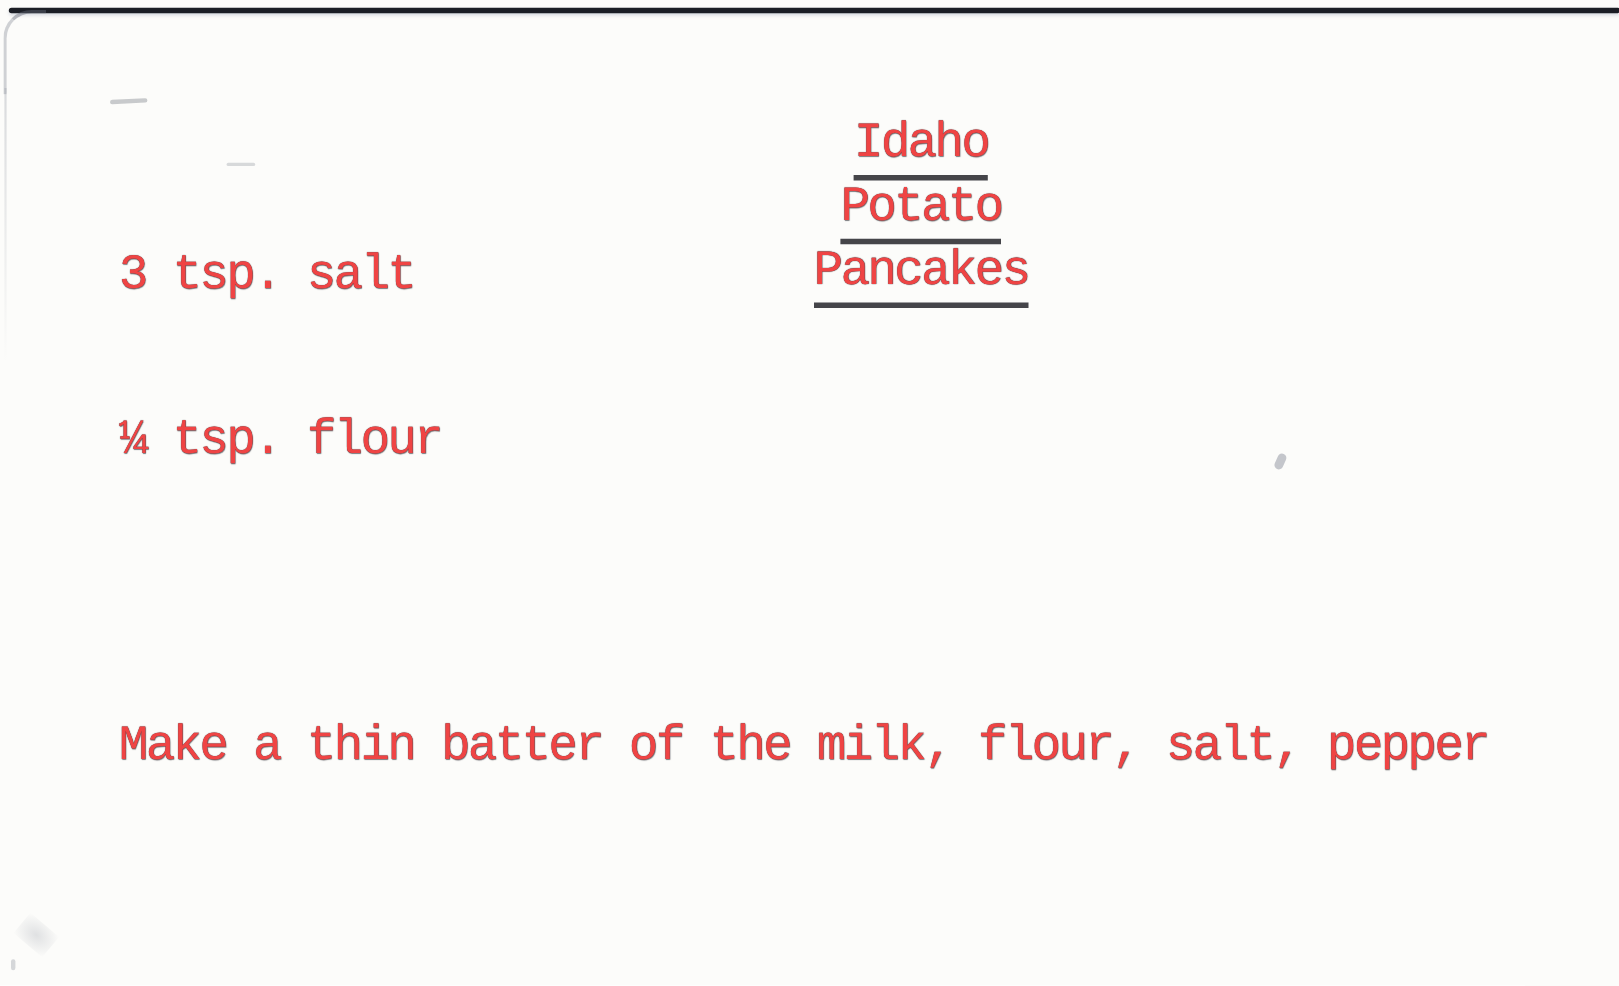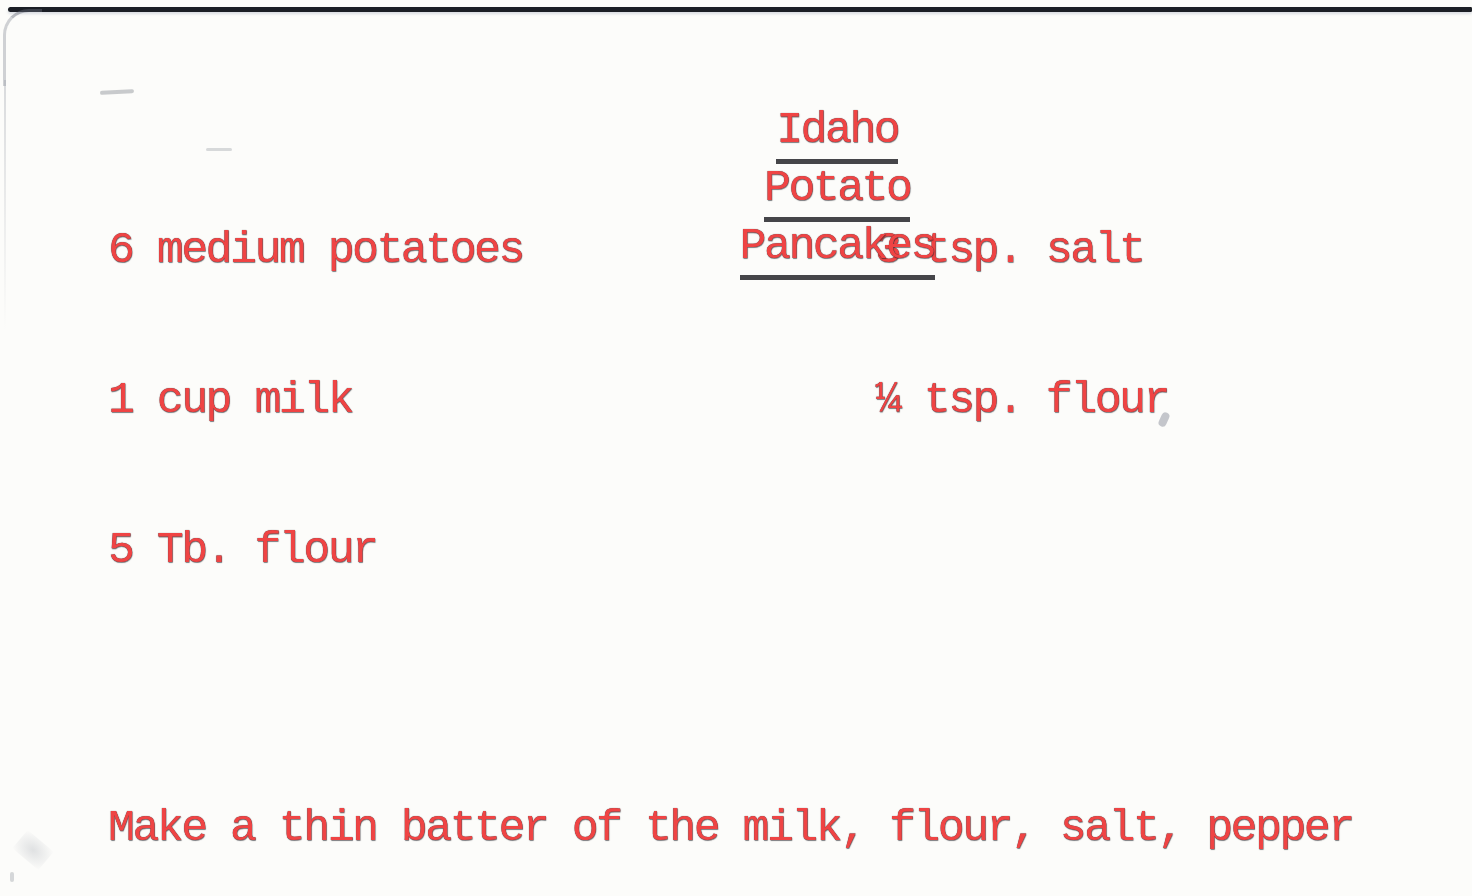--- a/index.html
+++ b/index.html
@@ -114,25 +114,20 @@
   <div class="content">
 
     <div class="title-row typed">
       <span class="title-word">Idaho</span>
       <span class="title-word">Potato</span>
       <span class="title-word">Pancakes</span>
     </div>
 
     <div class="ingredients typed">
       <div class="ing-col">
-        <div class="ing-item">6 medium potatoes</div>
-        <div class="ing-item">1 cup milk</div>
-        <div class="ing-item">5 Tb. flour</div>
-      </div>
-      <div class="ing-col">
         <div class="ing-item">3 tsp. salt</div>
         <div class="ing-item">¼ tsp. flour</div>
       </div>
     </div>
 
     <div class="instructions typed">
       <div class="instr-line">Make a thin batter of the milk, flour, salt, pepper</div>
       
       
       

